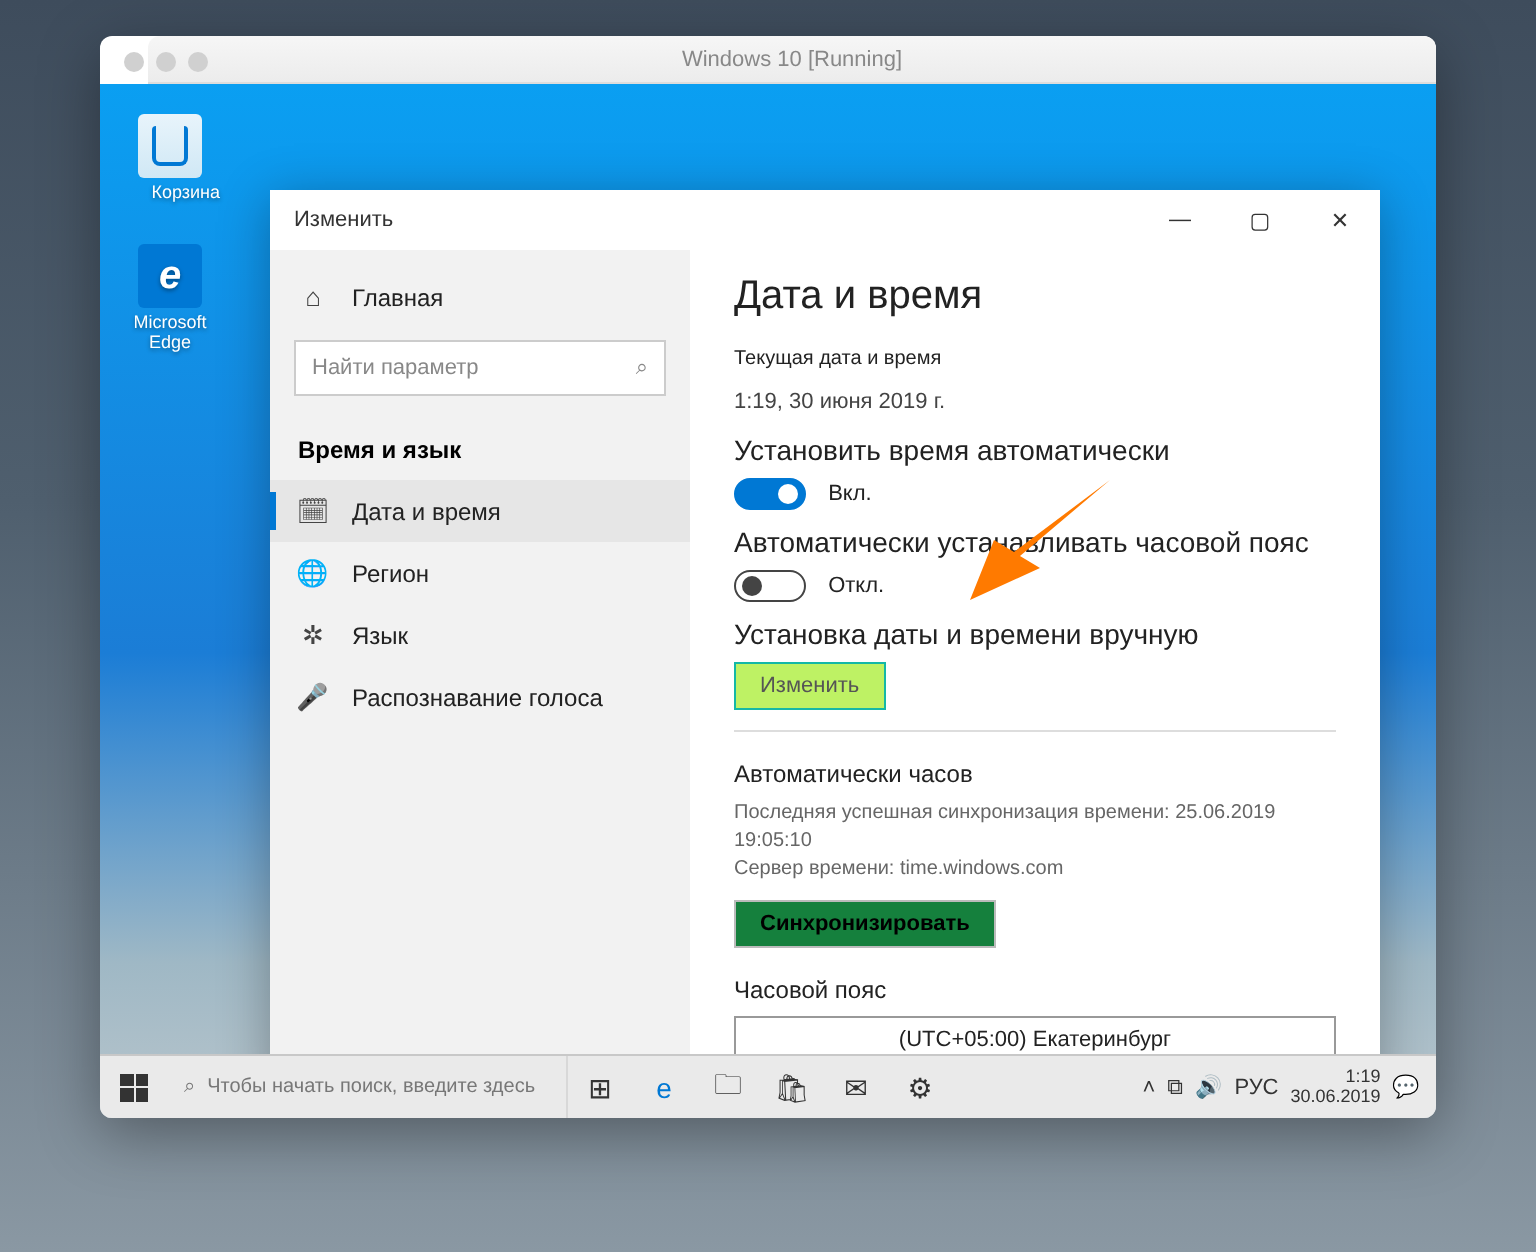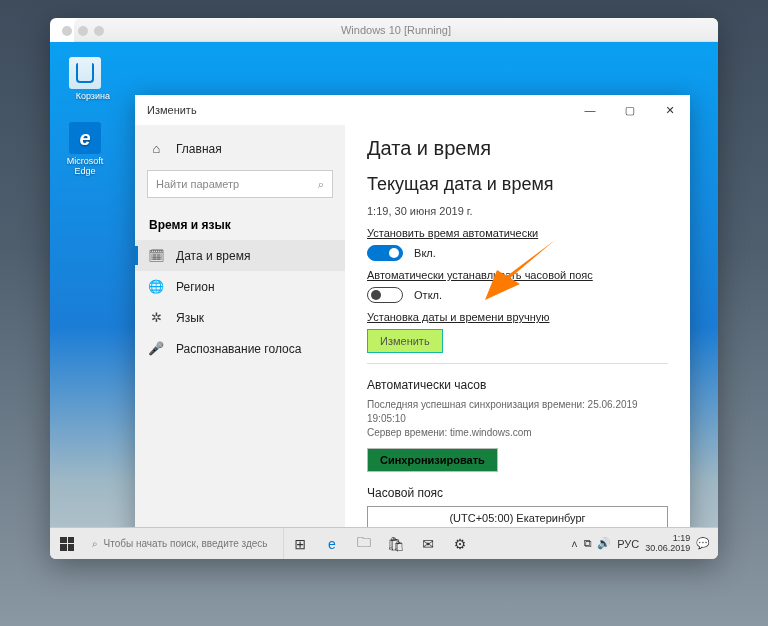--- a/index.html
+++ b/index.html
@@ -29,23 +29,23 @@
 .sidebar { width:210px; background:#f2f2f2; padding:8px 0; overflow:hidden; }
 .sb-item { display:flex; align-items:center; padding:8px 14px; font-size:12px; color:#222; gap:12px; cursor:pointer; }
 .sb-item .ico { width:15px; height:15px; display:flex; align-items:center; justify-content:center; font-size:13px; color:#444; }
 .sb-item.selected { background:#e6e6e6; position:relative; }
 .sb-item.selected::before { content:""; position:absolute; left:0; top:6px; bottom:6px; width:3px; background:#0078d4; }
 .search-box { margin:6px 12px 10px; height:28px; border:1px solid #ccc; background:#fff; display:flex; align-items:center; padding:0 8px; font-size:11px; color:#888; justify-content:space-between; }
 .sidebar-heading { padding:10px 14px 8px; font-size:12px; font-weight:600; color:#000; }
 
 .content { flex:1; padding:12px 22px; overflow:hidden; font-size:11px; color:#222; }
 .content h1 { font-size:20px; font-weight:400; margin-bottom:14px; }
-.content h2 { font-size:18px; font-weight:400; margin-bottom:10px; }
+.content h2 { font-size:10px; font-weight:400; margin-bottom:10px; }
 .content .row { margin-bottom:8px; }
-.content .lbl { font-size:11px; color:#222; margin-bottom:6px;text-decoration:underline; }
+.content .lbl { font-size:14px; color:#222; margin-bottom:6px; }
 .content .val { font-size:11px; color:#444; }
 .toggle { width:36px; height:16px; border-radius:10px; position:relative; display:inline-block; vertical-align:middle; margin-right:8px; }
 .toggle .knob { width:10px; height:10px; border-radius:50%; position:absolute; top:2px; }
 .toggle.on { background:#0078d4; border:1px solid #0078d4; }
 .toggle.on .knob { background:#fff; right:3px; }
 .toggle.off { background:#fff; border:1px solid #444; }
 .toggle.off .knob { background:#444; left:3px; }
 .togtext { font-size:11px; vertical-align:middle; }
 .btn { display:inline-block; background:#bef264; border:1px solid #14b8a6; padding:5px 12px; font-size:11px; color:#555; }
 .btn.enabled { background:#15803d; color:#000; border:1px solid #bbb;font-weight:bold; }

